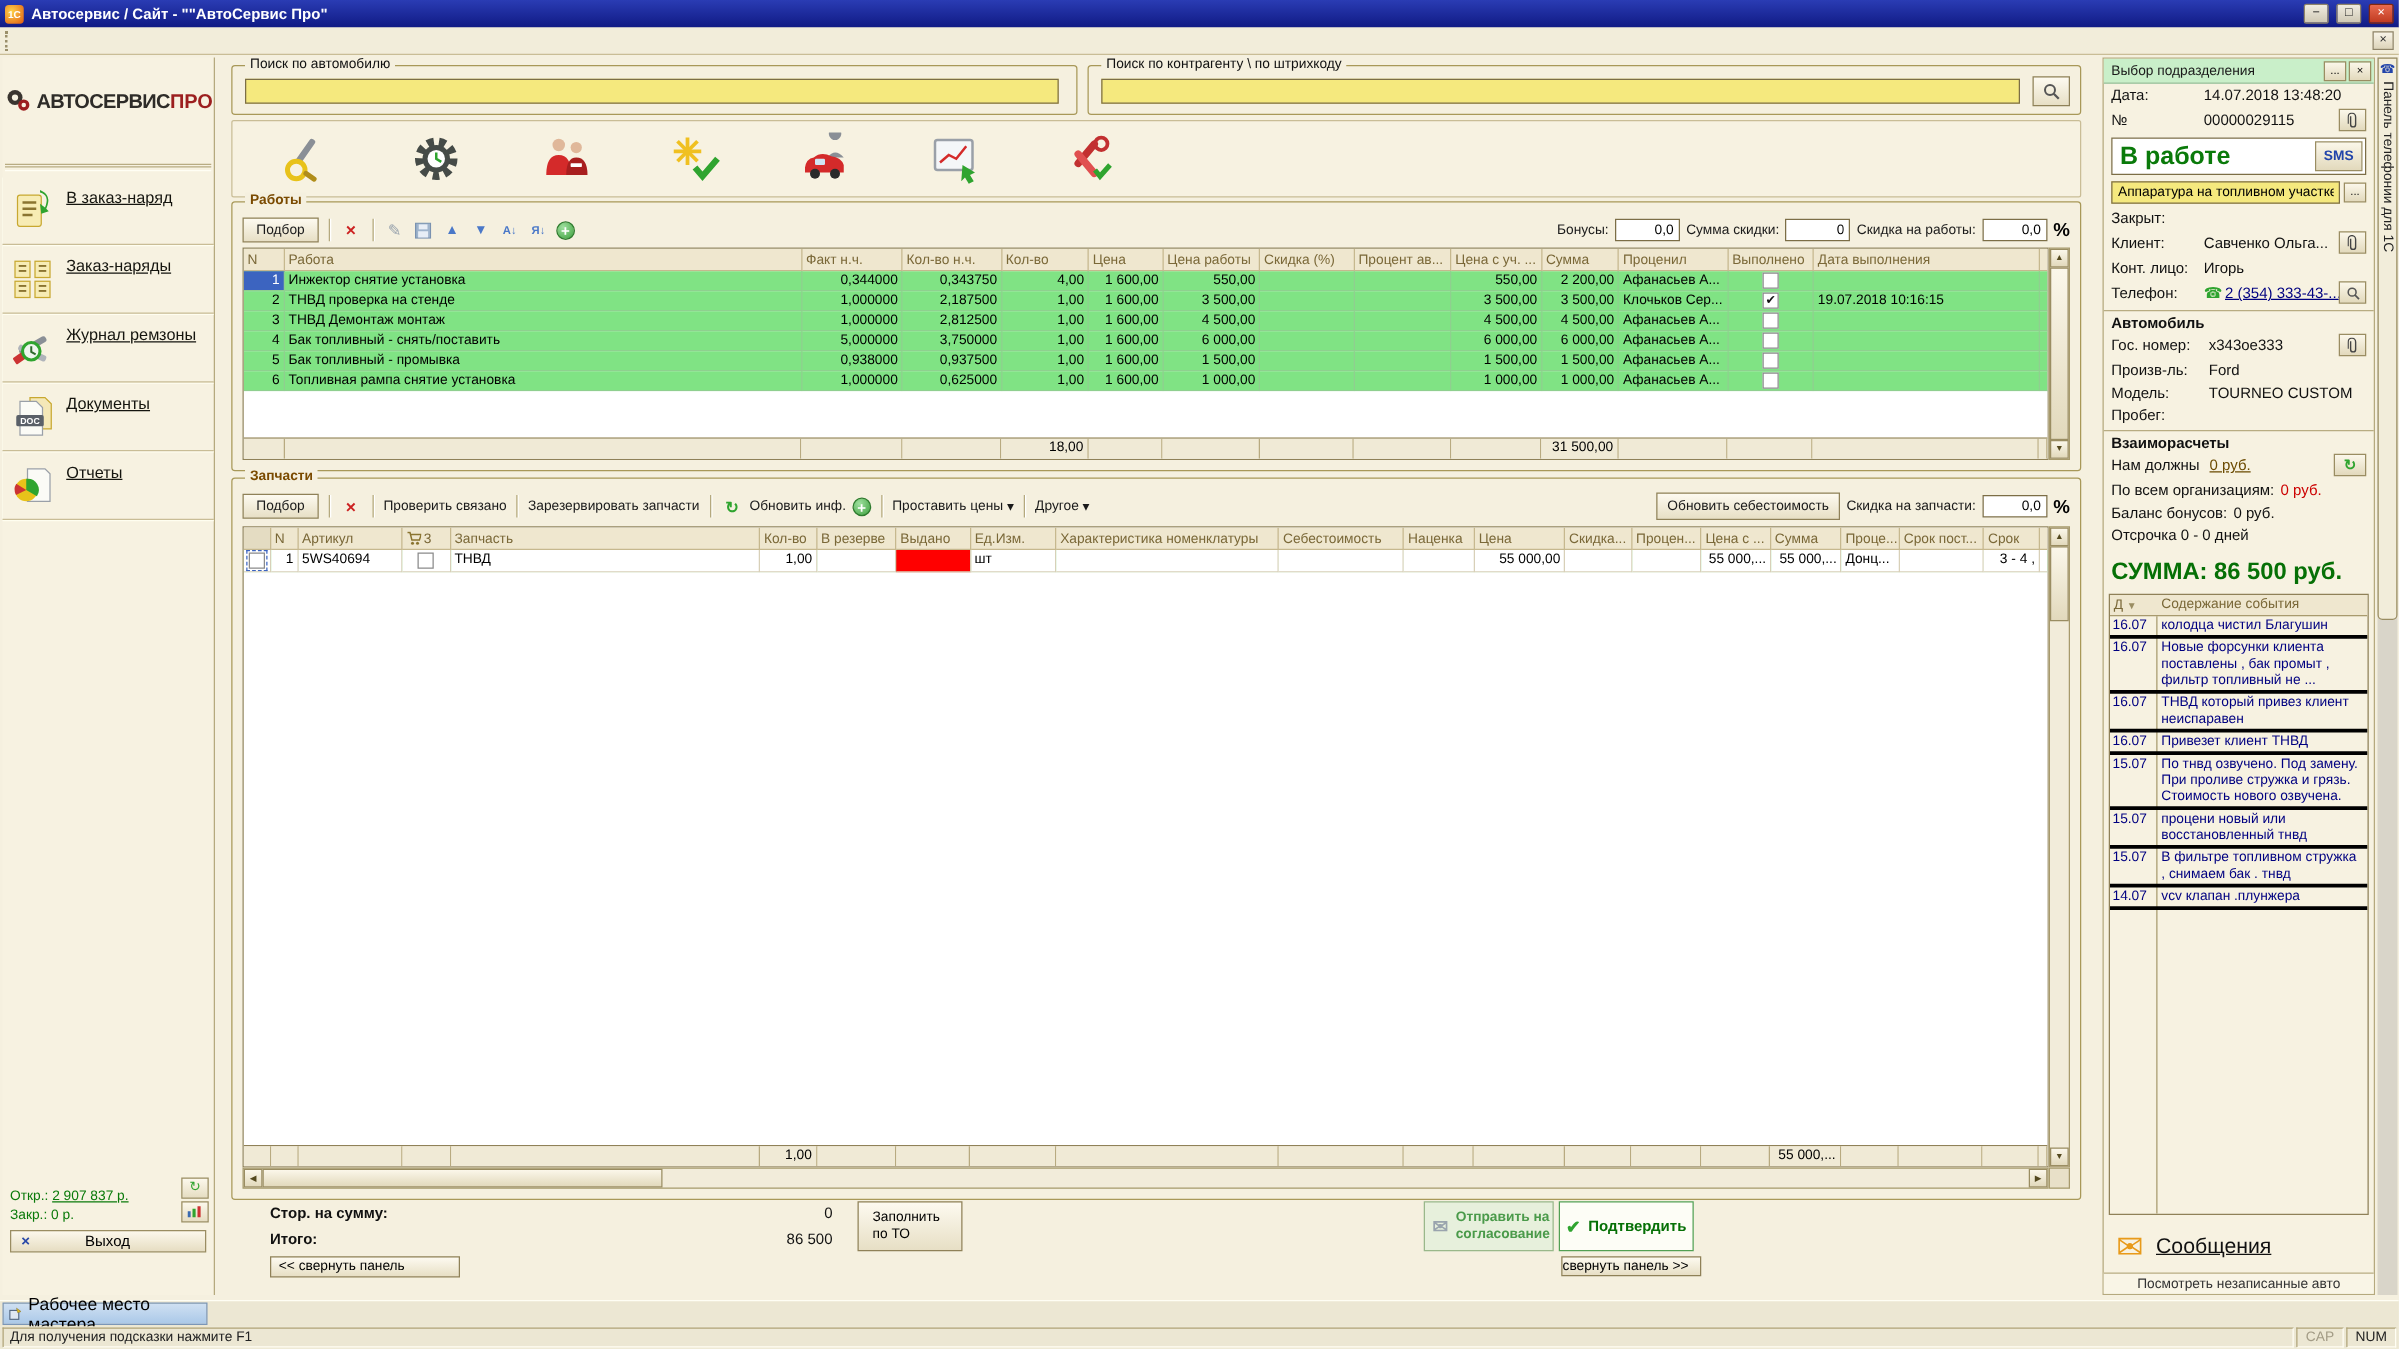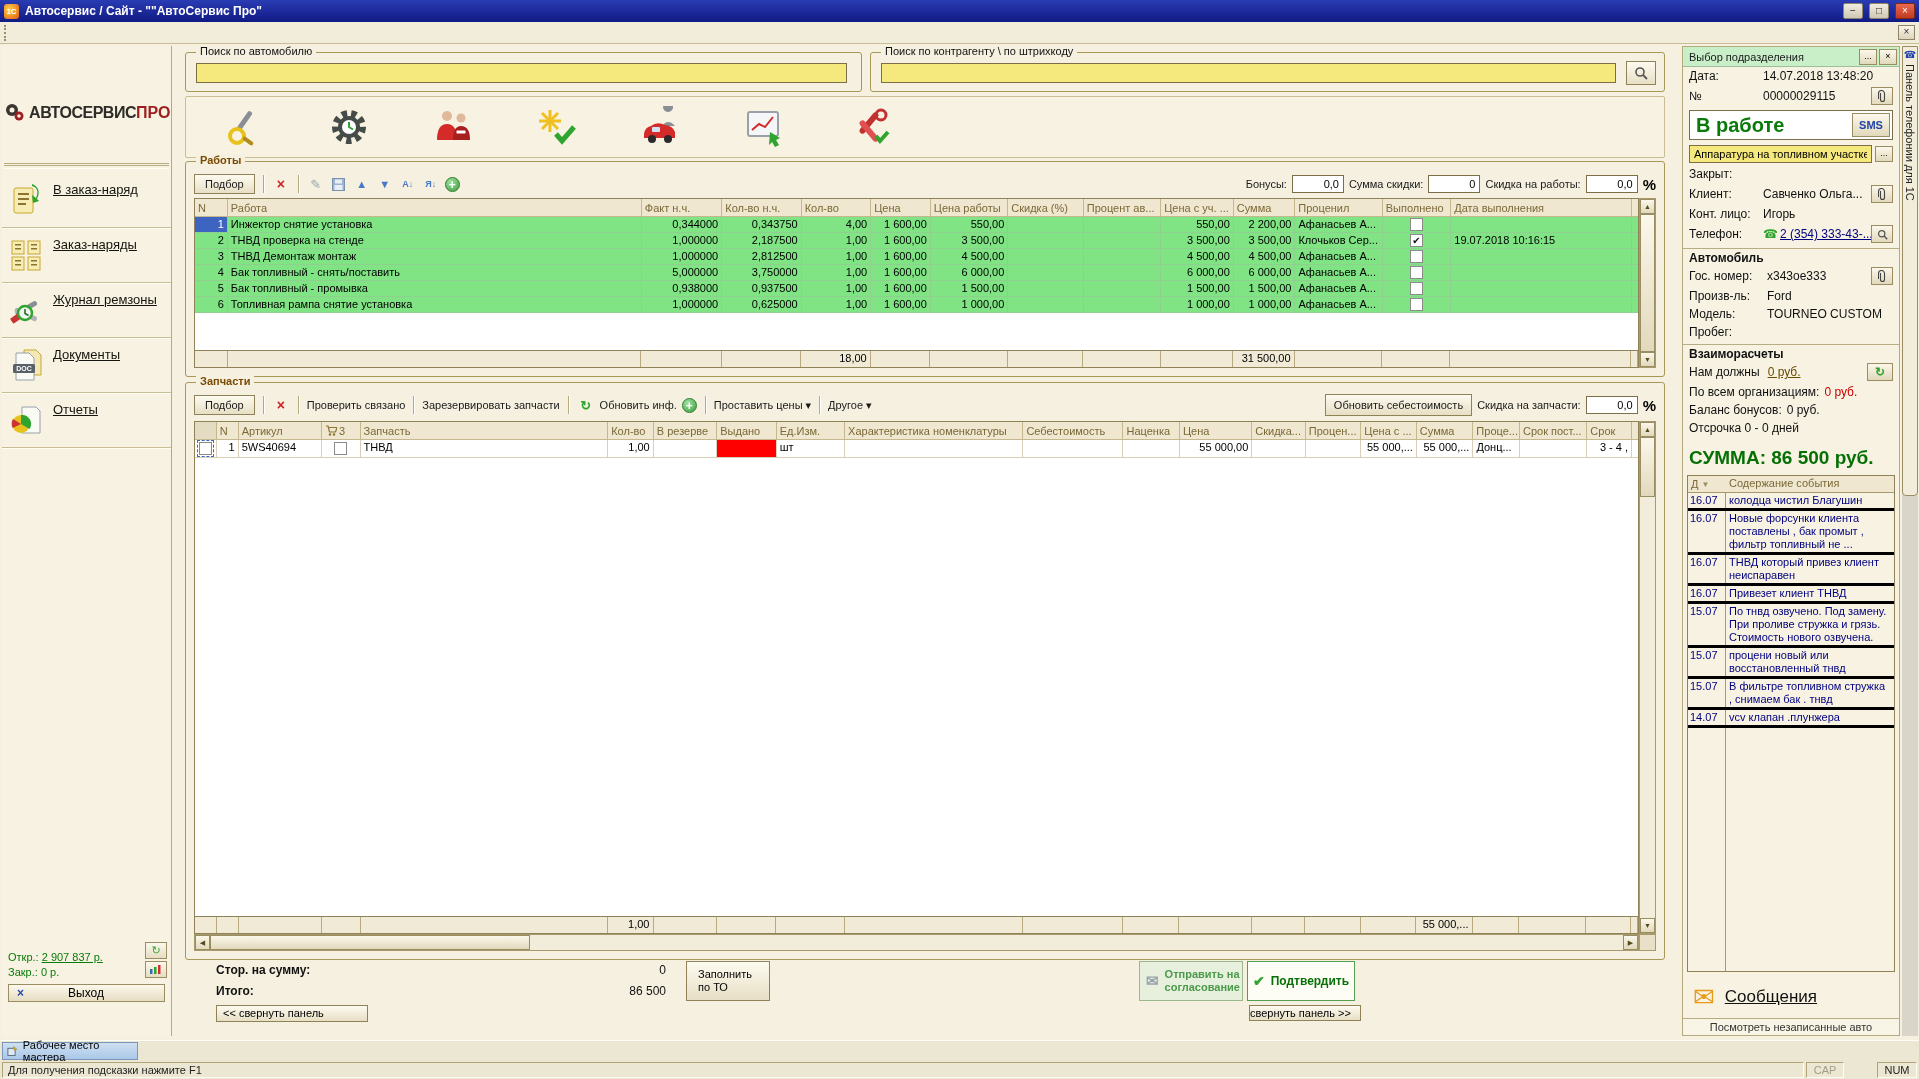--- a/index.html
+++ b/index.html
@@ -11,21 +11,21 @@
 .winbtn{width:20px;height:16px;background:linear-gradient(#f0ece0,#cfc8b4);border:1px solid #8f8468;border-radius:2px;font-size:10px;line-height:13px;text-align:center;color:#222;}
 .winbtn.close{background:linear-gradient(#e86a50,#c03a20);color:#fff;border-color:#802810;}
 .menubar{position:absolute;left:0;top:22px;width:1919px;height:22px;background:#f2edda;border-bottom:1px solid #c9bd96;display:flex;align-items:center;}
 .mhandle{width:5px;height:16px;margin:0 4px;border-left:2px dotted #9a8f6a;}
 .mitem{font-size:12px;color:#1a1a1a;padding:3px 9px;}
 .mdi-close{margin-left:auto;margin-right:4px;width:17px;height:15px;background:linear-gradient(#f8f4e8,#ddd4ba);border:1px solid #8f8468;font-size:10px;line-height:12px;text-align:center;color:#333;}
 
 .workspace{position:absolute;left:0;top:44px;width:1919px;height:996px;background:#f5f0df;}
 
 .sidebar{position:absolute;left:2px;top:2px;width:170px;height:990px;background:#f7f2e1;border-right:1px solid #b5a97e;}
-.logo{margin-top:55px;text-align:center;}
+.logo{margin-top:23px;text-align:center;}
 .logo .b1{font-size:16px;font-weight:bold;letter-spacing:-.5px;color:#2e2c28;}
 .logo .b2{font-size:16px;font-weight:bold;color:#9c1f1f;}
 .dsep{border-top:1px solid #b8ac82;border-bottom:1px solid #fffef4;height:3px;margin:4px 2px;}
 .dsep.dd{height:6px;border-top:3px double #b8ac82;}
 .snav{display:flex;align-items:flex-start;gap:9px;padding:9px 6px;border-bottom:1px solid #c9bd96;box-shadow:0 1px 0 #fffef0;}
 .snav .lbl{font-size:13px;color:#15150f;text-decoration:underline;}
 .money{position:absolute;left:6px;bottom:56px;font-size:11px;color:#0a7a0a;line-height:15px;}
 .money .und{text-decoration:underline;}
 .money-icons{position:absolute;right:4px;bottom:58px;display:flex;flex-direction:column;gap:2px;}
 .sicbtn{width:22px;height:17px;background:linear-gradient(#fcf8ec,#e6ddc2);border:1px solid #9a8d62;font-size:11px;line-height:14px;text-align:center;}
@@ -120,26 +120,26 @@
 .msgs .env{font-size:26px;color:#e89a1a;}
 .msgs .t{font-size:17px;color:#111;text-decoration:underline;}
 .viewbar{height:17px;border-top:1px solid #b8ac82;background:#f9f5e6;font-size:11px;color:#333;text-align:center;line-height:16px;}
 
 .pstrip{position:absolute;left:1902px;top:2px;width:16px;height:990px;background:#d9d5c9;}
 .ptab{position:absolute;left:0;top:0;width:16px;height:450px;background:#f2edda;border:1px solid #9a8d62;border-radius:0 0 4px 4px;display:flex;flex-direction:column;align-items:center;padding-top:2px;}
 .ptab .ph{font-size:10px;color:#2244aa;}
 .ptab .vt{writing-mode:vertical-rl;font-size:11px;color:#222;margin-top:4px;white-space:nowrap;}
 
 .taskbar{position:absolute;left:0;top:1040px;width:1919px;height:21px;background:#ece7d3;border-top:1px solid #fffef4;display:flex;align-items:center;padding:1px 2px;}
-.task{width:136px;height:18px;background:linear-gradient(#cfe0f2,#aac8e8);border:1px solid #7a96b8;display:flex;align-items:center;gap:5px;font-size:11px;padding:0 4px;}
+.task{width:164px;height:18px;background:linear-gradient(#cfe0f2,#aac8e8);border:1px solid #7a96b8;display:flex;align-items:center;gap:5px;font-size:14px;padding:0 4px;}
 .statusbar{position:absolute;left:0;top:1061px;width:1919px;height:18px;background:#ece7d3;display:flex;gap:2px;padding:1px 2px;}
 .scell{border:1px solid;border-color:#b0a478 #fffef4 #fffef4 #b0a478;font-size:11px;padding:1px 5px;color:#222;}
 .scell.main{flex:1;}
 .scell.dim{color:#a39c86;width:38px;text-align:center;}
-.scell.on{width:40px;text-align:center;margin-left:31px;}
+.scell.on{width:40px;text-align:center;}
 svg{display:block;}
 </style>
 </head>
 <body>
 
 <div class="titlebar">
   <span class="appicon">1С</span>
   <span class="ttl">Автосервис / Сайт - ""АвтоСервис Про"</span>
   <span class="winbtn">−</span>
   <span class="winbtn">□</span>

